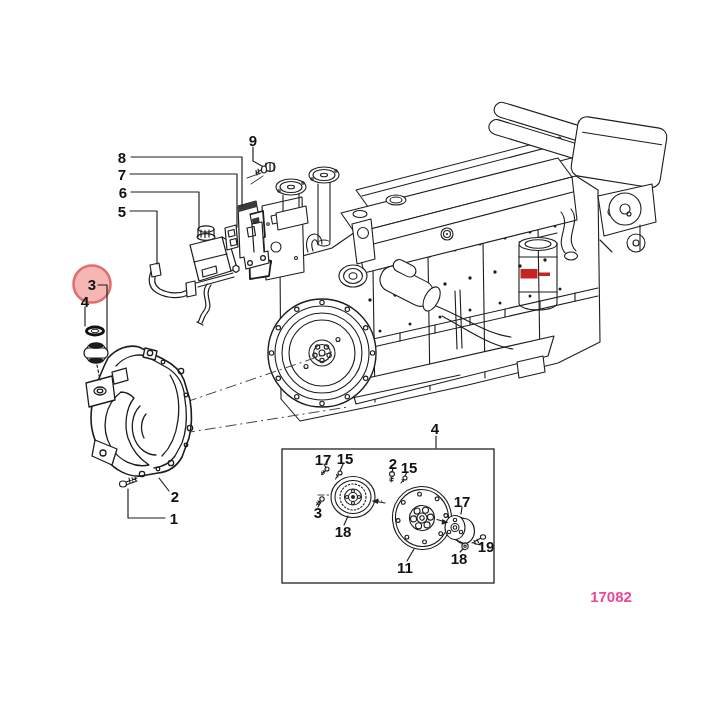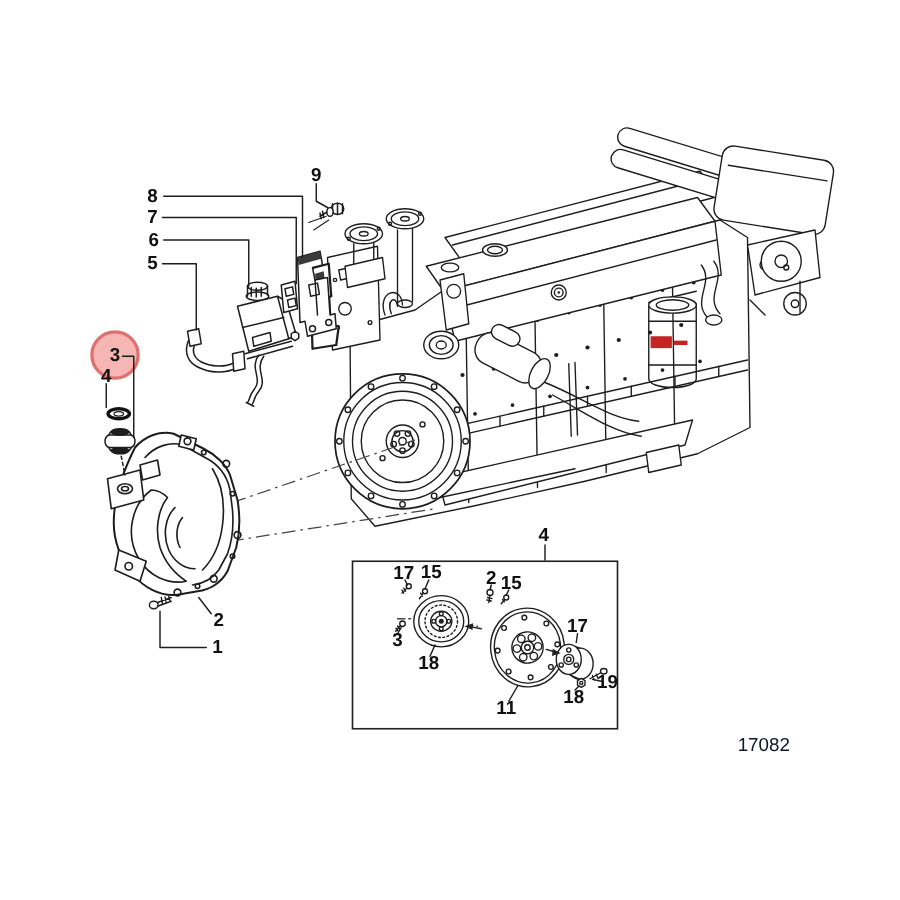--- a/index.html
+++ b/index.html
@@ -2,21 +2,21 @@
 <html><head>
 <meta charset="utf-8">
 <style>
   html,body{margin:0;padding:0;background:#fff;}
   .stage{position:relative;width:720px;height:720px;background:#fff;overflow:hidden;
          font-family:"Liberation Sans",sans-serif;}
   .stage svg{position:absolute;left:0;top:0;}
   .callout{position:absolute;transform:translate(-50%,-50%);
            font-weight:700;font-size:15px;color:#111;line-height:1;
            letter-spacing:0;white-space:nowrap;user-select:none;}
-  .drawing-number{position:absolute;font-weight:400;font-size:15px;color:#0f172a;
+  .drawing-number{position:absolute;font-weight:700;font-size:15px;color:#ec4899;
                   transform:translate(-50%,-50%);}
 </style>
 </head>
 <body>
 
 <div class="stage">
 
 <svg width="720" height="720" viewBox="0 0 720 720">
 
   <circle cx="92" cy="284" r="18.5" stroke-width="2.6" fill="#f6b6b4" stroke="#e0706c"></circle>

